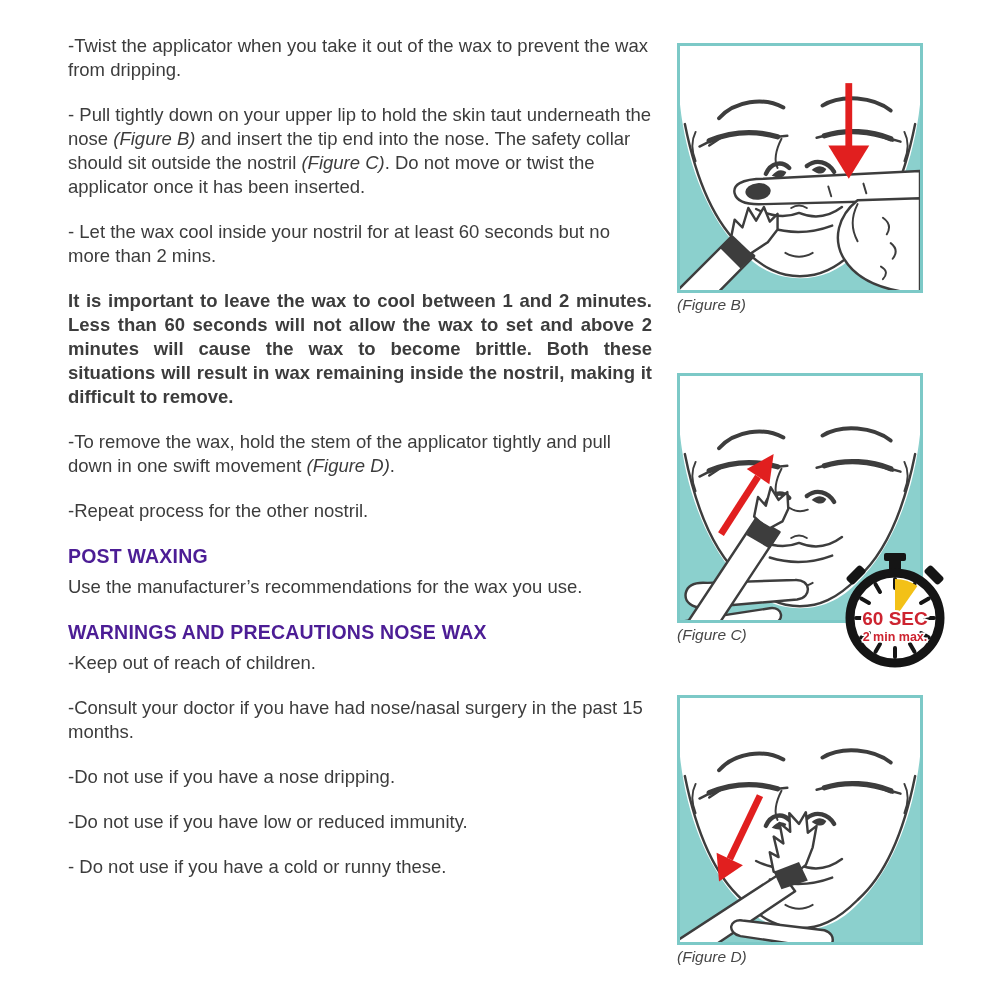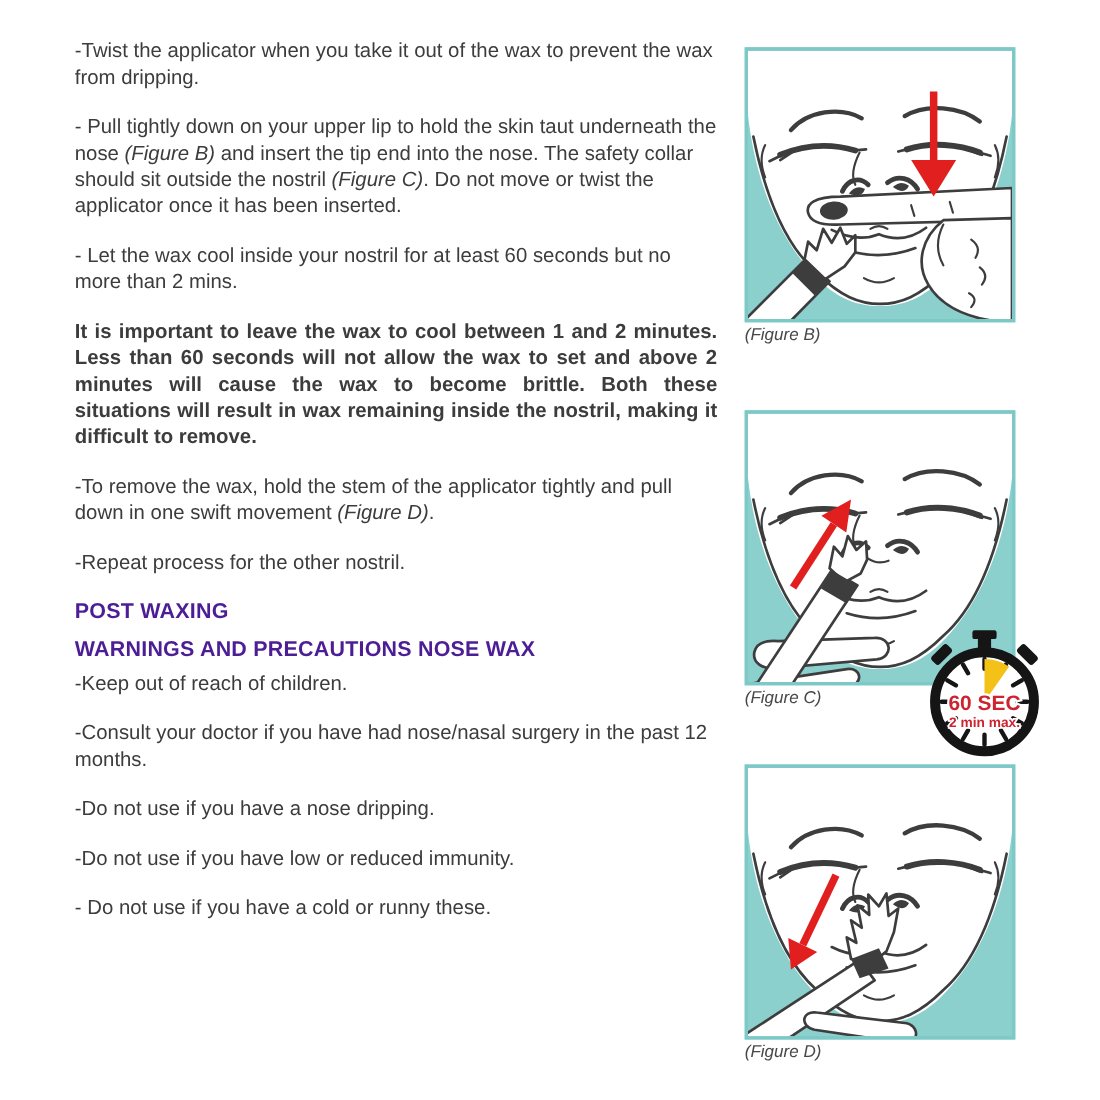--- a/index.html
+++ b/index.html
@@ -22,21 +22,21 @@
   .fig-c{left:677px;top:373px;}
   .fig-d{left:677px;top:695px;}
   .fig-frame{
     width:246px;height:250px;border:3px solid #7cc9c7;box-sizing:border-box;
     background:#8bd0cd;overflow:hidden;
   }
   .fig-frame svg{display:block;width:240px;height:244px;}
   .fig-caption{
     margin-top:3px;font-size:15.5px;font-style:italic;color:#474747;
   }
-  .stopwatch{position:absolute;left:843px;top:572px;width:104px;height:118px;}
+  .stopwatch{position:absolute;left:843px;top:552px;width:104px;height:118px;}
   
   .panel-bg{fill:#8bd0cd;}
   .skin{fill:#ffffff;}
   .ln{stroke:#3d3d3d;fill:none;stroke-linecap:round;stroke-linejoin:round;}
   .jaw{stroke-width:2.5;}
   .brow{stroke-width:4;}
   .lash{stroke-width:5.5;}
   .nosehole{fill:#3d3d3d;}
   .white-shape{fill:#ffffff;stroke:#3d3d3d;stroke-width:2.5;stroke-linejoin:round;stroke-linecap:round;}
   .dark-shape{fill:#3d3d3d;stroke:none;}
@@ -89,23 +89,24 @@
 <div class="page">
 
   <div class="text-col">
       <p>-Twist the applicator when you take it out of the wax to prevent the wax from dripping.</p>
       <p>- Pull tightly down on your upper lip to hold the skin taut underneath the nose <em>(Figure B)</em> and insert the  tip end into the nose. The safety collar should sit outside the nostril <em>(Figure C)</em>. Do not move or twist the applicator once it has been inserted.</p>
       <p>- Let the wax cool inside your nostril for at least 60 seconds but no more than 2 mins.</p>
       <p class="bold">It is important to leave the wax to cool between 1 and 2 minutes.  Less than 60 seconds will not allow the wax to set and above 2 minutes will cause the wax to become brittle. Both these situations will result in wax remaining inside the nostril, making it difficult to remove.</p>
       <p>-To remove the wax, hold the stem of the applicator tightly and pull down in one swift movement <em>(Figure D)</em>.</p>
       <p>-Repeat process for the other nostril.</p>
       <h2>POST WAXING</h2>
+      <p>Use the manufacturer’s recommendations for the wax you use.</p>
       <h2>WARNINGS AND PRECAUTIONS NOSE WAX</h2>
       <p>-Keep out of reach of children.</p>
-      <p>-Consult your doctor if you have had nose/nasal surgery in the past 12 months.</p>
+      <p>-Consult your doctor if you have had nose/nasal surgery in the past 15 months.</p>
       <p>-Do not use if you have a nose dripping.</p>
       <p>-Do not use if you have low or reduced immunity.</p>
       <p>- Do not use if you have a cold or runny these.</p>
     </div>
 
   <div class="figure fig-b">
     <div class="fig-frame">
       <svg viewBox="0 0 246 250">
         <use href="#face-base"></use>
         <g>

